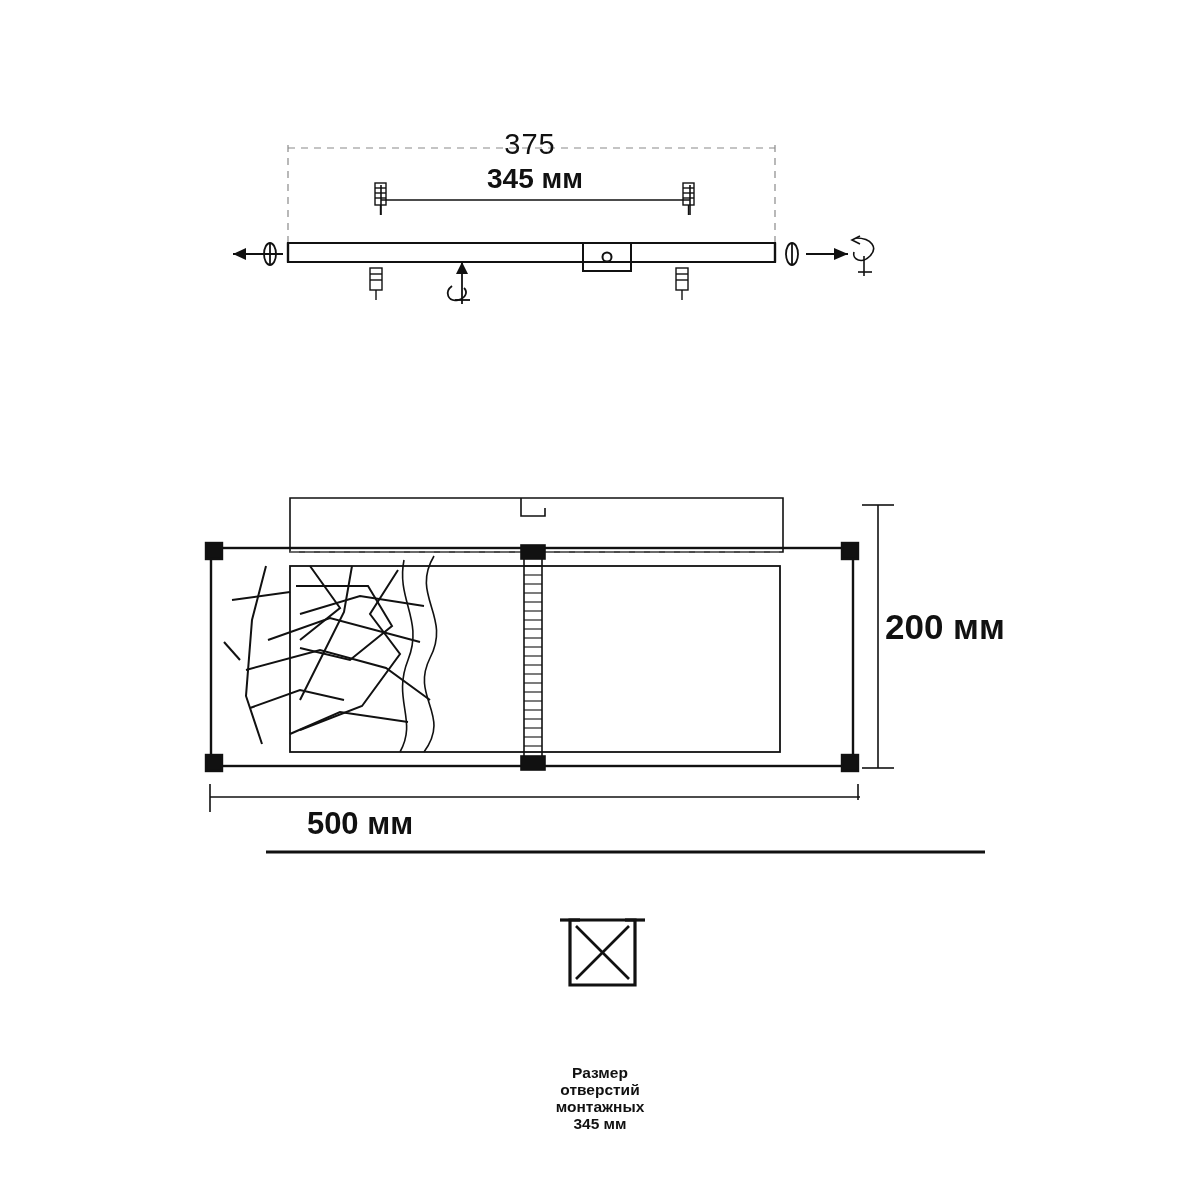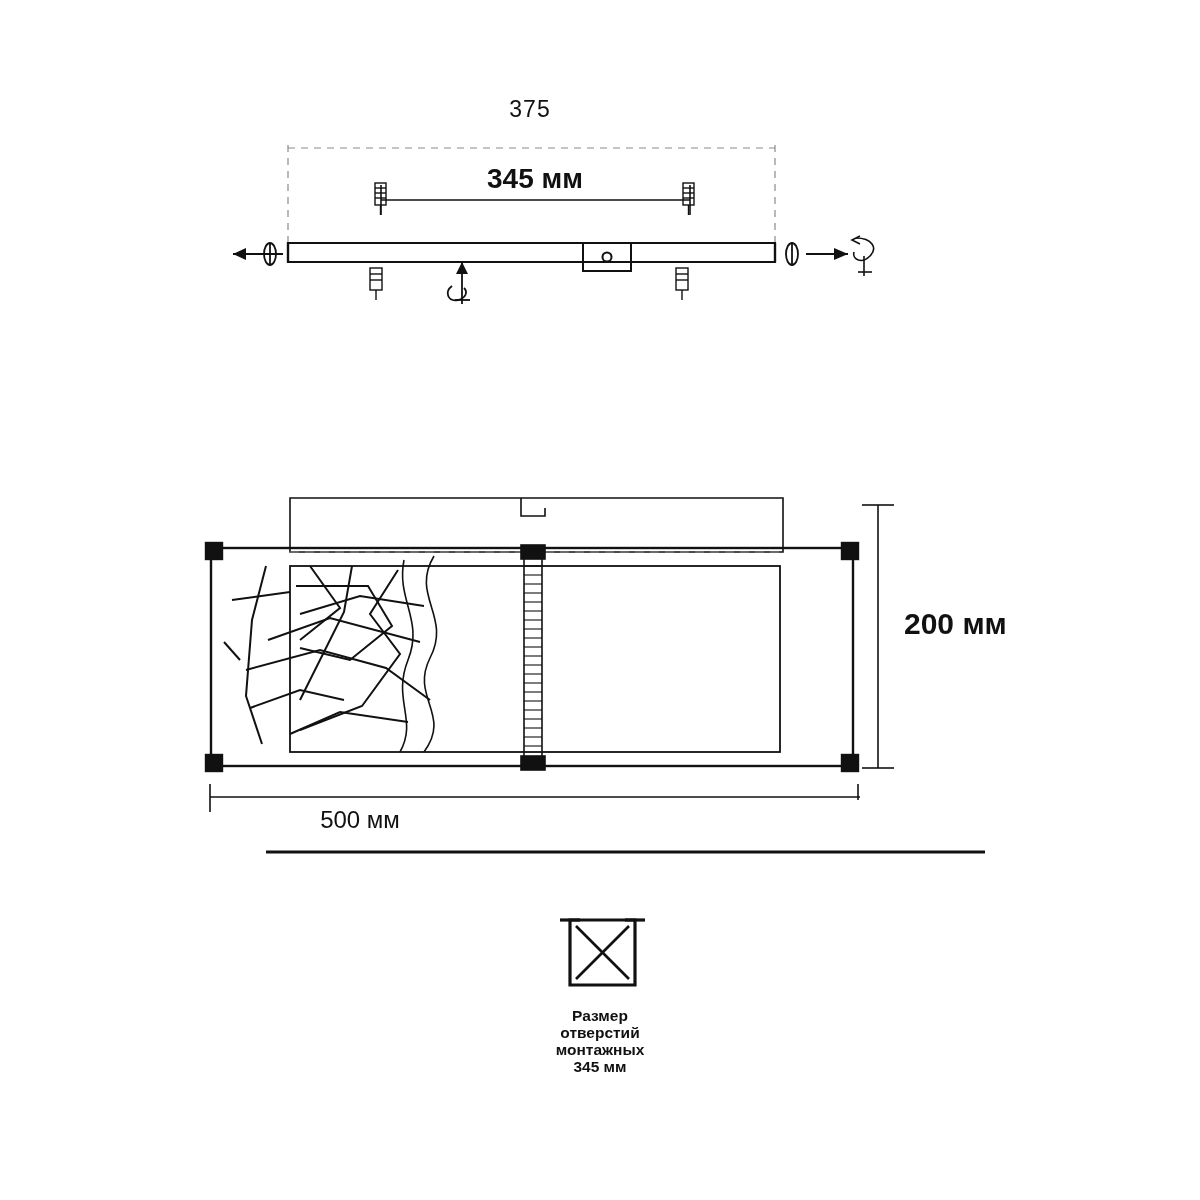--- a/index.html
+++ b/index.html
@@ -23,52 +23,51 @@
     height: 1200px;
   }
   .dim-label {
     position: absolute;
     white-space: pre;
     color: #111111;
     text-align: center;
   }
   .t-375 {
     left: 430px;
-    top: 96px;
+    top: 128px;
     width: 200px;
-    font-size: 23px;
+    font-size: 29px;
     letter-spacing: 1px;
   }
   .t-345 {
     left: 390px;
     top: 163px;
     width: 290px;
     font-size: 28px;
     font-weight: bold;
   }
   .t-200 {
     left: 885px;
     top: 607px;
     width: 180px;
-    font-size: 30px;
+    font-size: 35px;
     font-weight: bold;
     text-align: left;
-    margin-left: 19px;
   }
   .t-500 {
     left: 230px;
     top: 806px;
     width: 260px;
-    font-size: 24px;
-    font-weight: normal;
+    font-size: 31px;
+    font-weight: bold;
   }
   .note-block {
     position: absolute;
     left: 470px;
-    top: 1007px;
+    top: 1064px;
     width: 260px;
     text-align: center;
     font-size: 15.5px;
     font-weight: bold;
     line-height: 17px;
   }
   .note-block div {
     display: block;
   }
 </style>

